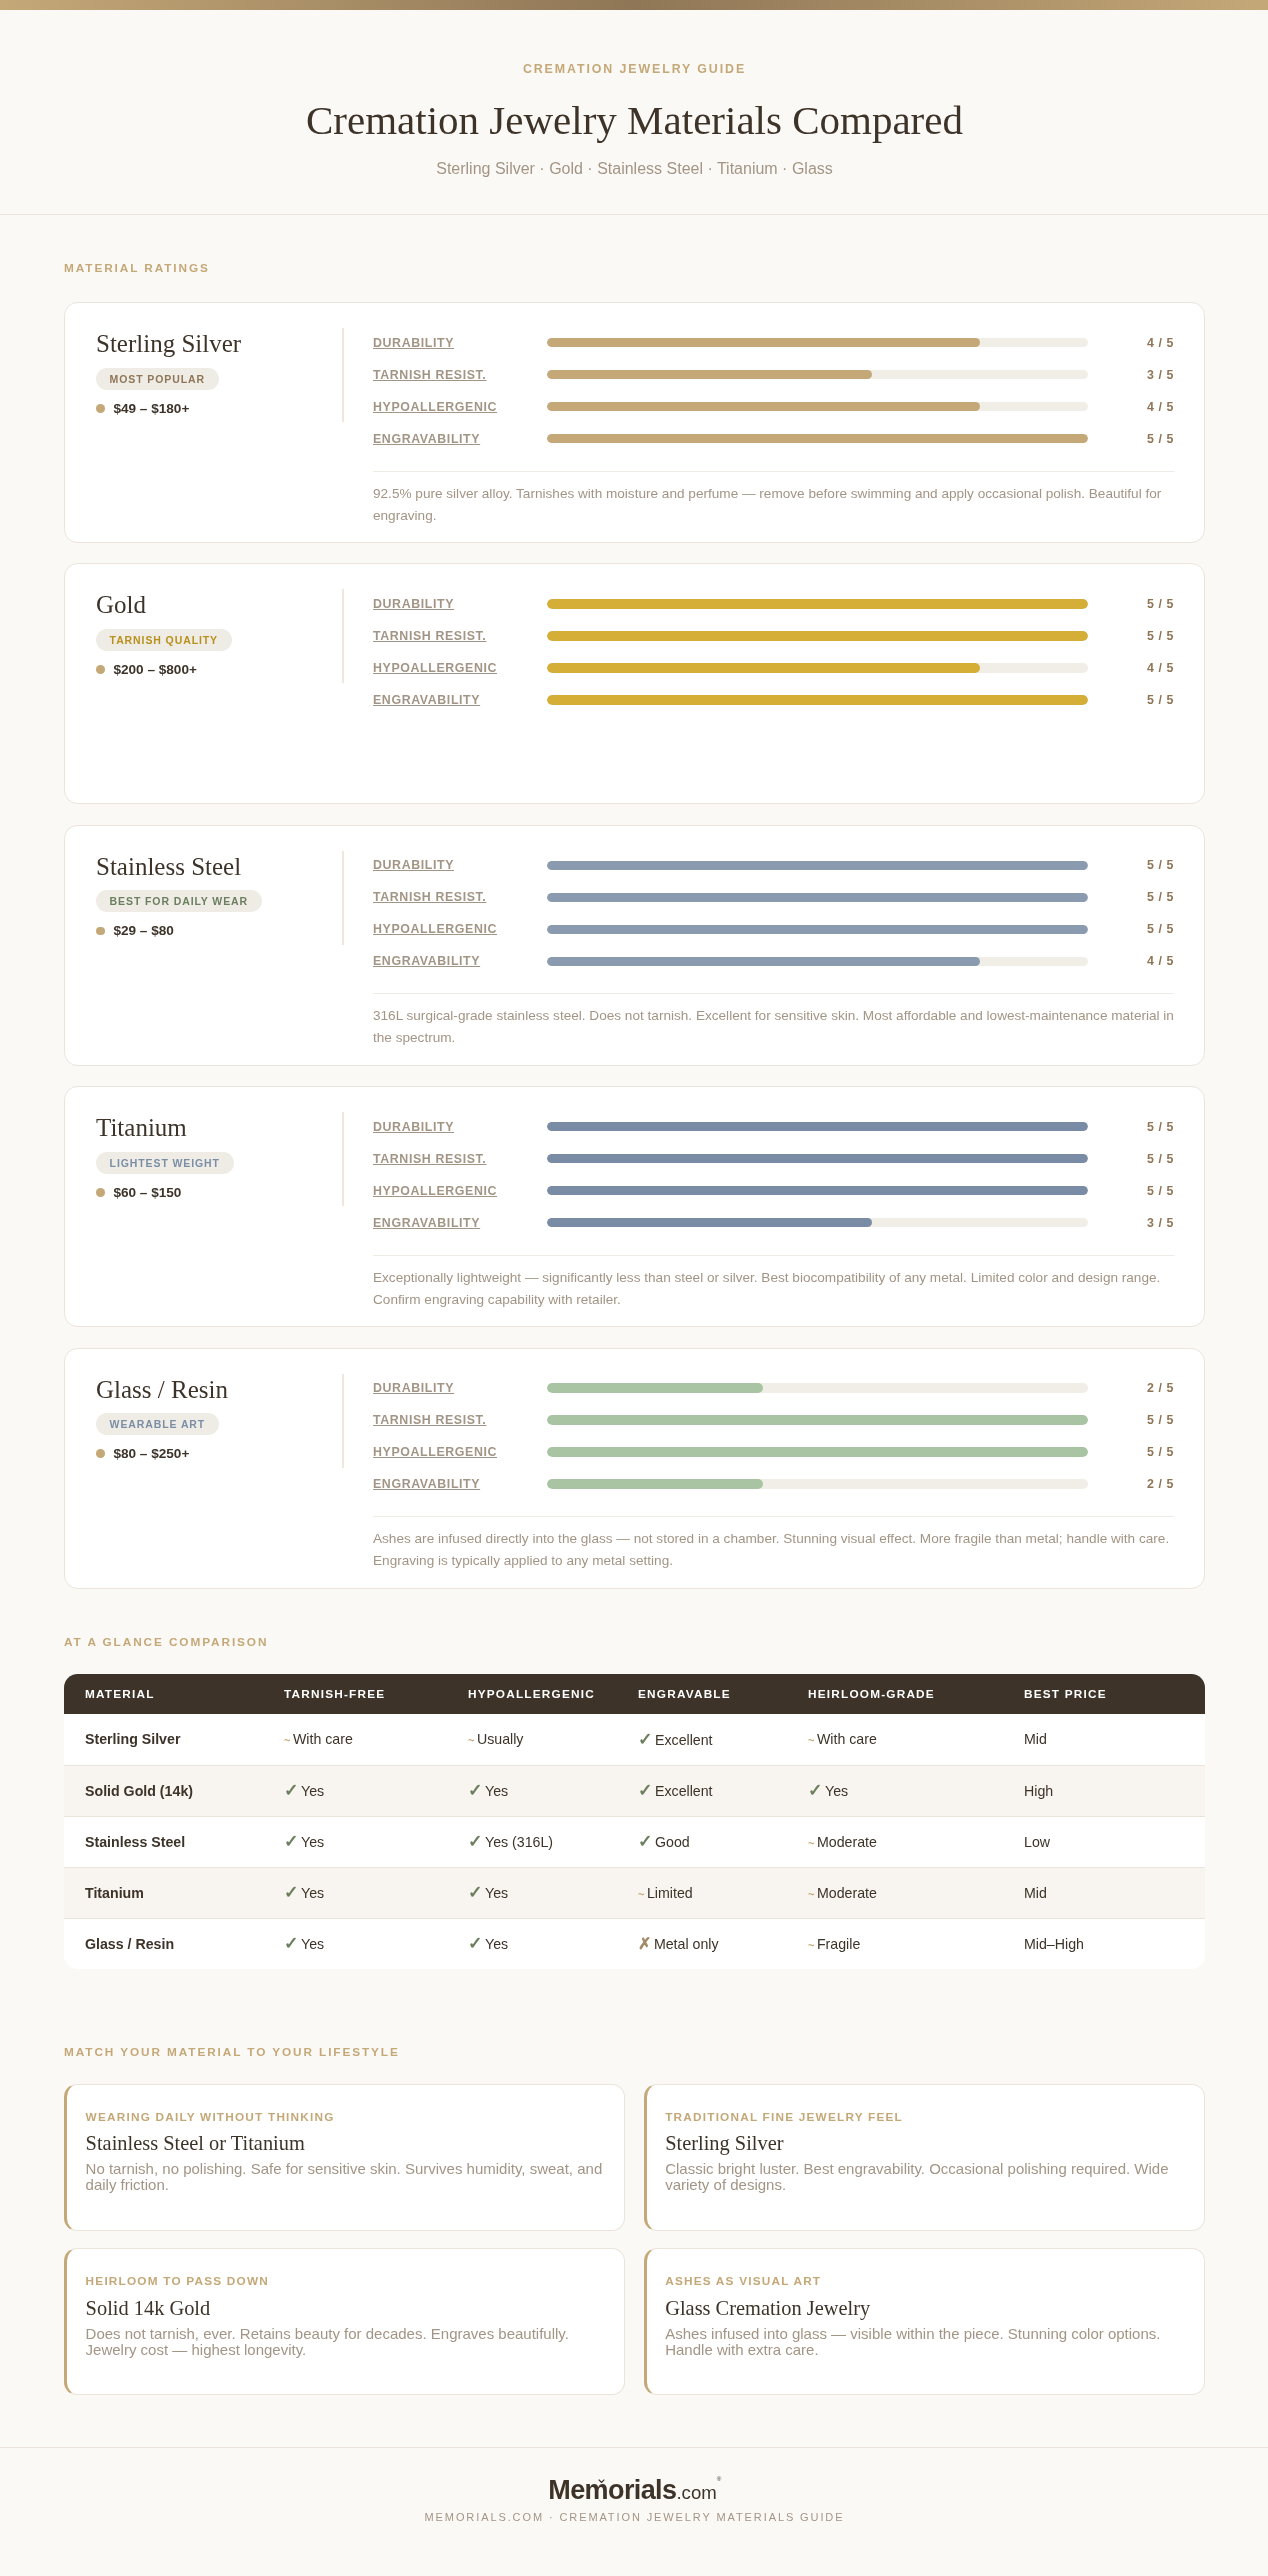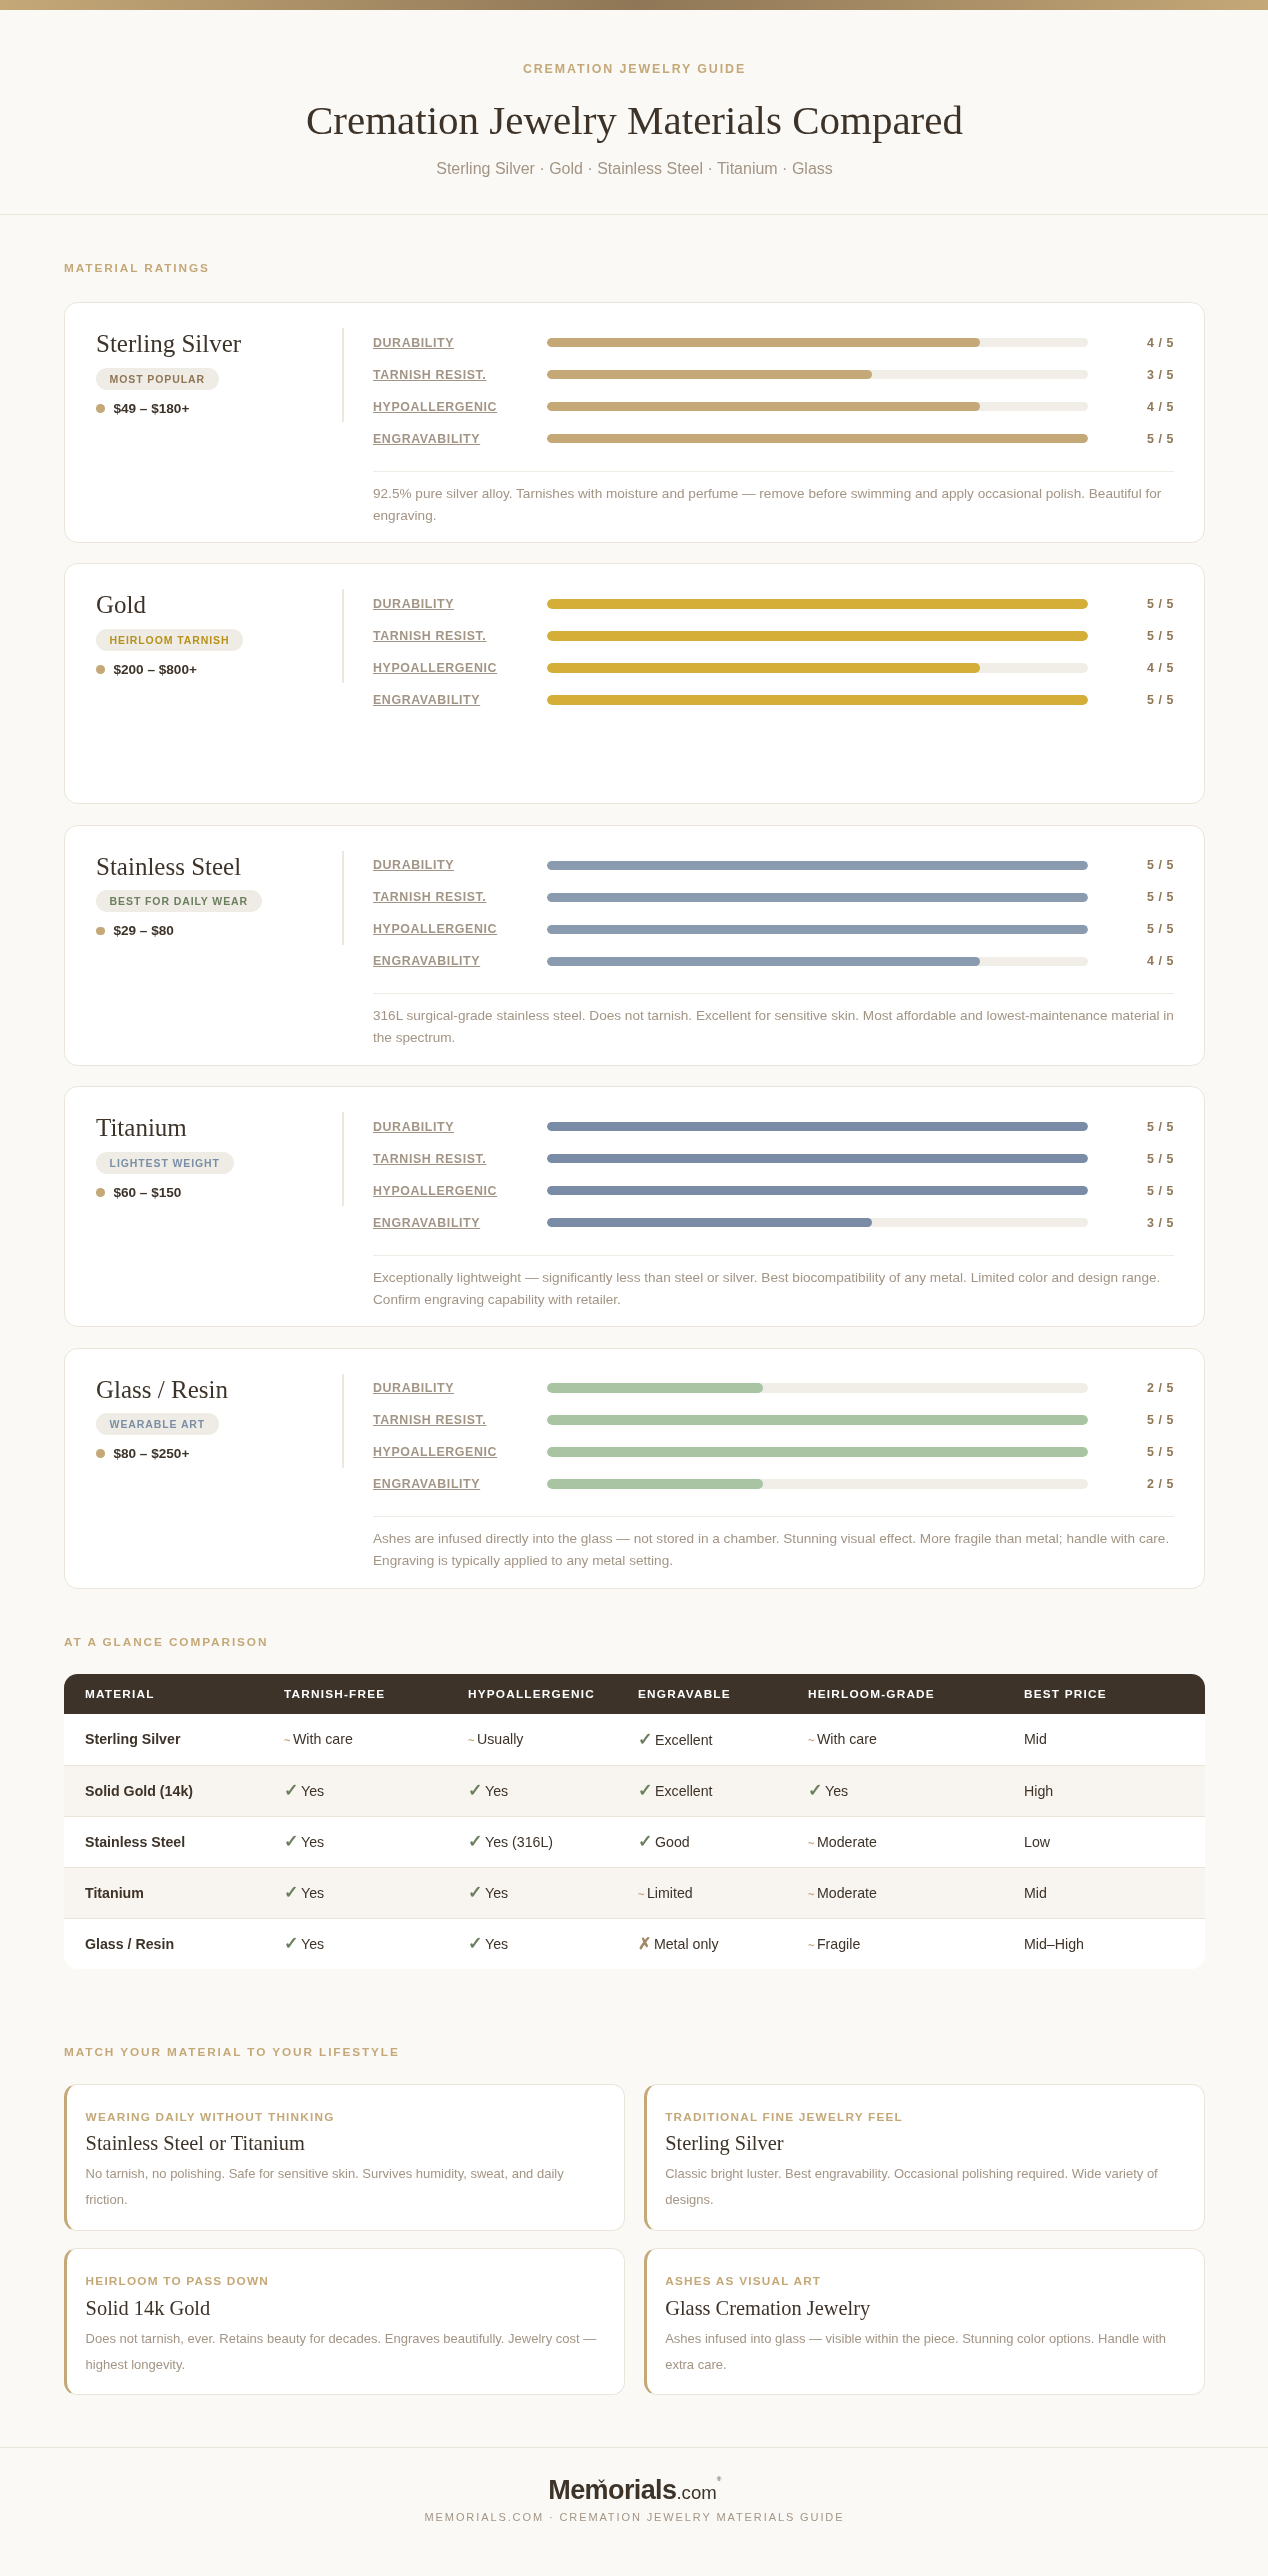--- a/index.html
+++ b/index.html
@@ -41,21 +41,21 @@
   .mk { font-weight: bold; margin-right: 2.5px; }
   .mk.yes { color: #6b7f5e; font-size: 17.3px; }
   .mk.partial { color: #c4a878; font-size: 11px; }
   .mk.no { color: #a38a66; font-size: 16px; }
 
   .sec-label.life-label { margin-top: 76px; }
   .life-grid { display: grid; grid-template-columns: 561px 561px; column-gap: 18.6px; row-gap: 17.3px; margin-top: 25px; }
   .life-card { background: #fff; border: 1.9px solid #ebe4da; border-left: 3.7px solid #c4a878; border-radius: 13px; height: 147px; padding: 25px 18.6px 0 18.6px; }
   .life-eyebrow { font-size: 11.8px; letter-spacing: 1.2px; font-weight: bold; color: #c4a878; }
   .life-title { font-family: "Liberation Serif", serif; font-size: 20.4px; color: #3d3329; margin-top: 8.7px; }
-  .life-desc { font-size: 13px; line-height: 26px; color: #a39585; margin-top: 6.2px; }
+  .life-desc { font-size: 15px; line-height: 16px; color: #a39585; margin-top: 6.2px; }
 
   .footer { position: absolute; left: 0; right: 0; top: 2447px; border-top: 1.9px solid #ebe4da; text-align: center; }
   .logo { display: inline-block; margin-top: 27px; position: relative; font-size: 27px; color: #3d3329; font-weight: bold; letter-spacing: -0.6px; }
   .logo .dotcom { font-weight: normal; font-size: 18.6px; letter-spacing: 0; }
   .logo .reg { font-size: 6.2px; vertical-align: top; font-weight: normal; }
   .logo .bird { position: absolute; left: 47px; top: -6.2px; font-size: 15px; color: #3d3329; font-weight: normal; }
   .foot-text { margin-top: 5px; font-size: 11px; letter-spacing: 1.9px; color: #a39585; }
 </style>
 </head>
 <body>
@@ -111,21 +111,21 @@
               <span class="fill" style="width:100%;background:#c4a878"></span>
             </span>
       <span class="score">5 / 5</span>
     </div>
       <div class="mat-note">92.5% pure silver alloy. Tarnishes with moisture and perfume — remove before swimming and apply occasional polish. Beautiful for engraving.</div>
     </div>
       </section>
     <section class="mat-card">
     <div class="mat-left">
       <div class="mat-name">Gold</div>
-      <div class="badge" style="color:#b8901a">HEIRLOOM TARNISH</div>
+      <div class="badge" style="color:#b8901a">TARNISH QUALITY</div>
       <div class="price">
             <span class="dot"></span>
             <span>$200 – $800+</span>
           </div>
     </div>
     <div class="vdiv"></div>
     <div class="mat-right">
       <div class="rating">
       <span class="lbl">DURABILITY</span>
       <span class="track">

